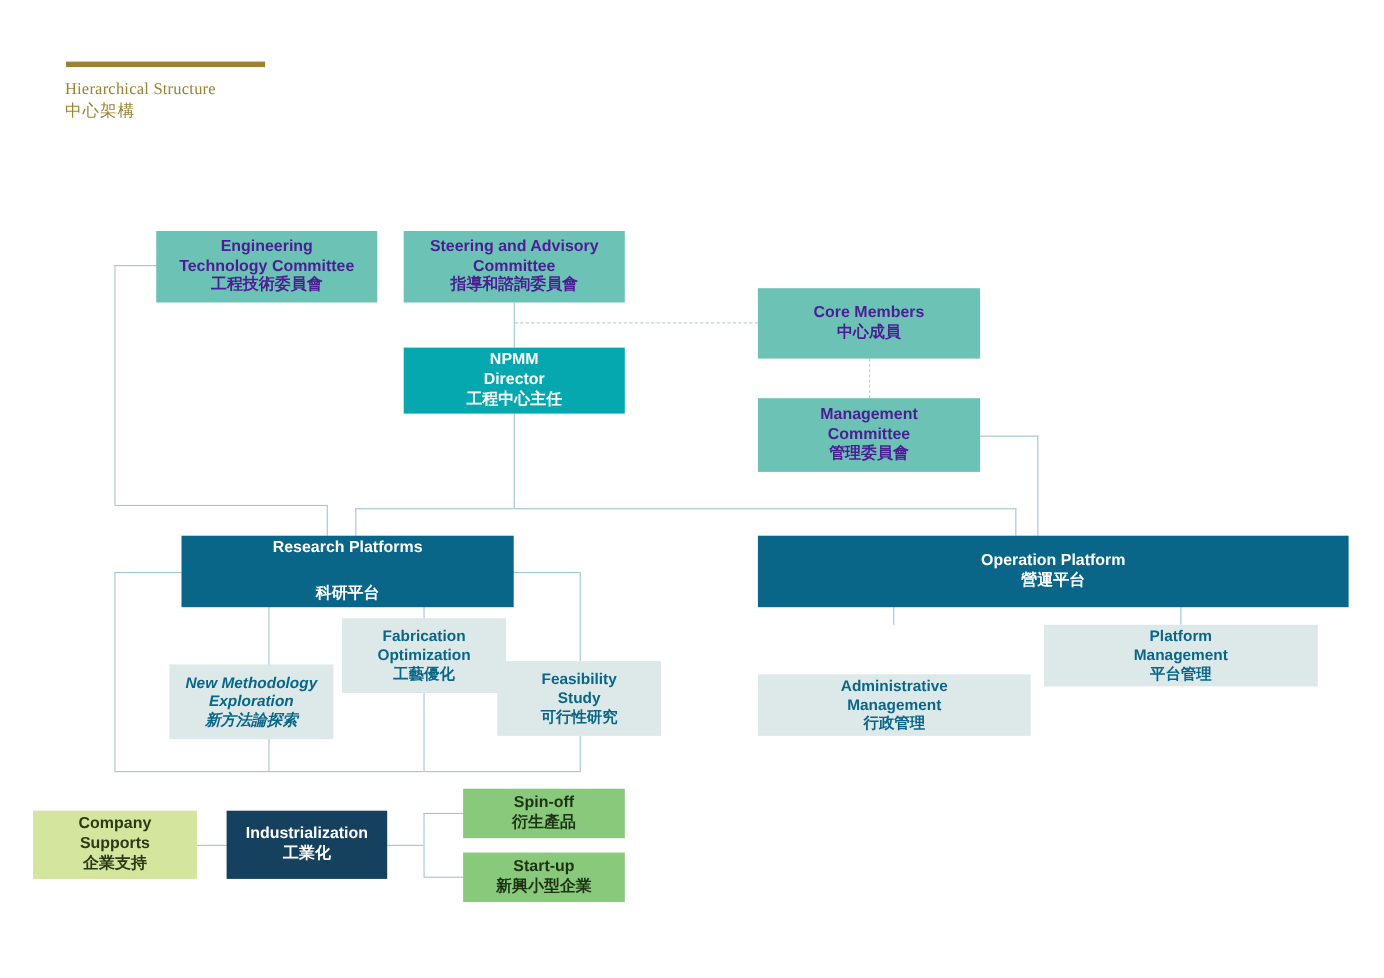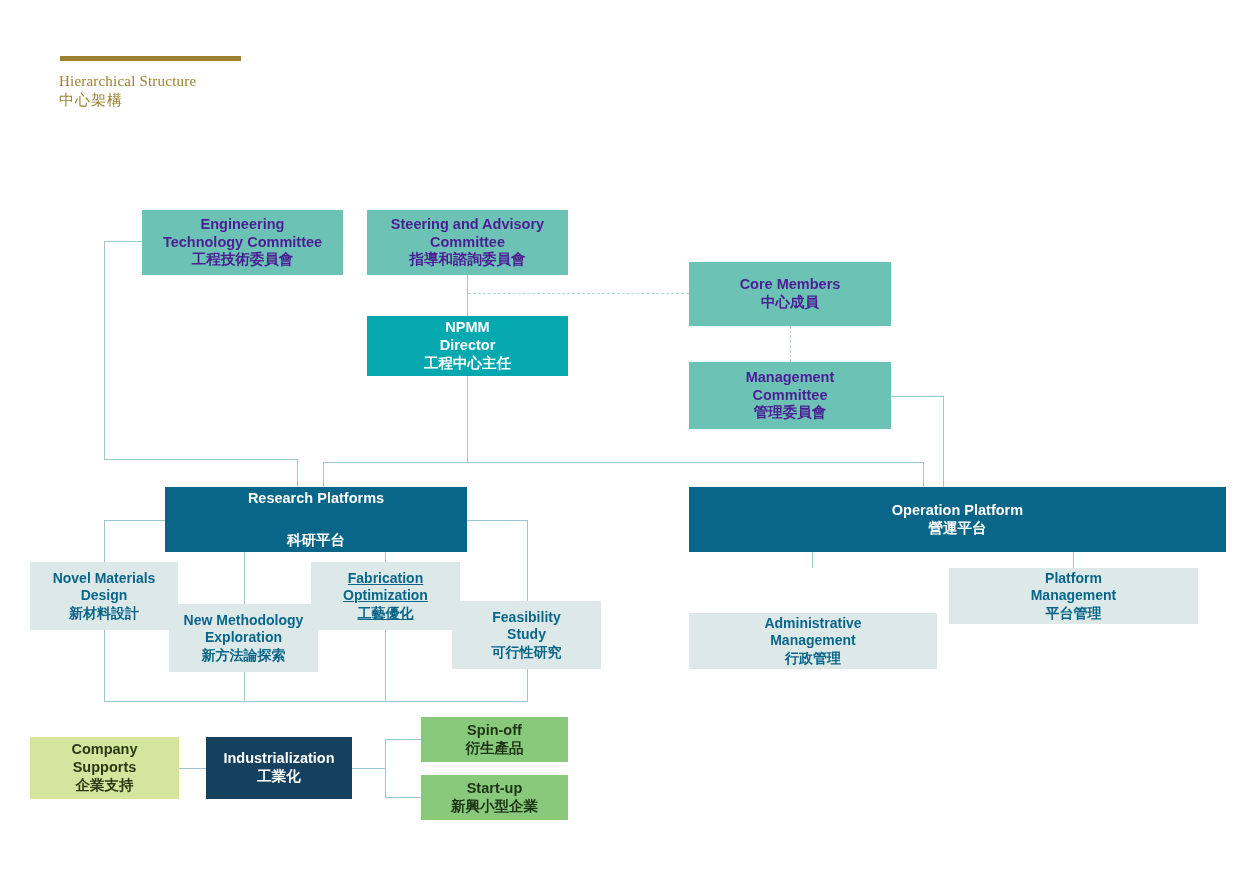--- a/index.html
+++ b/index.html
@@ -114,33 +114,28 @@
   <div class="box t-deep" style="left:165px;top:487px;width:302px;height:65px;gap:24px;">
     <span class="en">Research Platforms</span>
     <span class="zh">科研平台</span>
   </div>
 
   <div class="box t-deep" style="left:689px;top:487px;width:537px;height:65px;">
     <span class="en">Operation Platform</span>
     <span class="zh">營運平台</span>
   </div>
 
-  <div class="box t-pale" style="left:30px;top:562px;width:148px;height:68px;">
-    <span class="en">Novel Materials
-Design</span>
-    <span class="zh">新材料設計</span>
-  </div>
 
-  <div class="box t-pale" style="left:169px;top:604px;width:149px;height:68px;">
+  <div class="box t-pale" style="left:154px;top:604px;width:149px;height:68px;font-style:italic;">
     <span class="en">New Methodology
 Exploration</span>
     <span class="zh">新方法論探索</span>
   </div>
 
-  <div class="box t-pale" style="left:311px;top:562px;width:149px;height:68px;text-decoration:underline;">
+  <div class="box t-pale" style="left:311px;top:562px;width:149px;height:68px;">
     <span class="en">Fabrication
 Optimization</span>
     <span class="zh">工藝優化</span>
   </div>
 
   <div class="box t-pale" style="left:452px;top:601px;width:149px;height:68px;">
     <span class="en">Feasibility
 Study</span>
     <span class="zh">可行性研究</span>
   </div>

